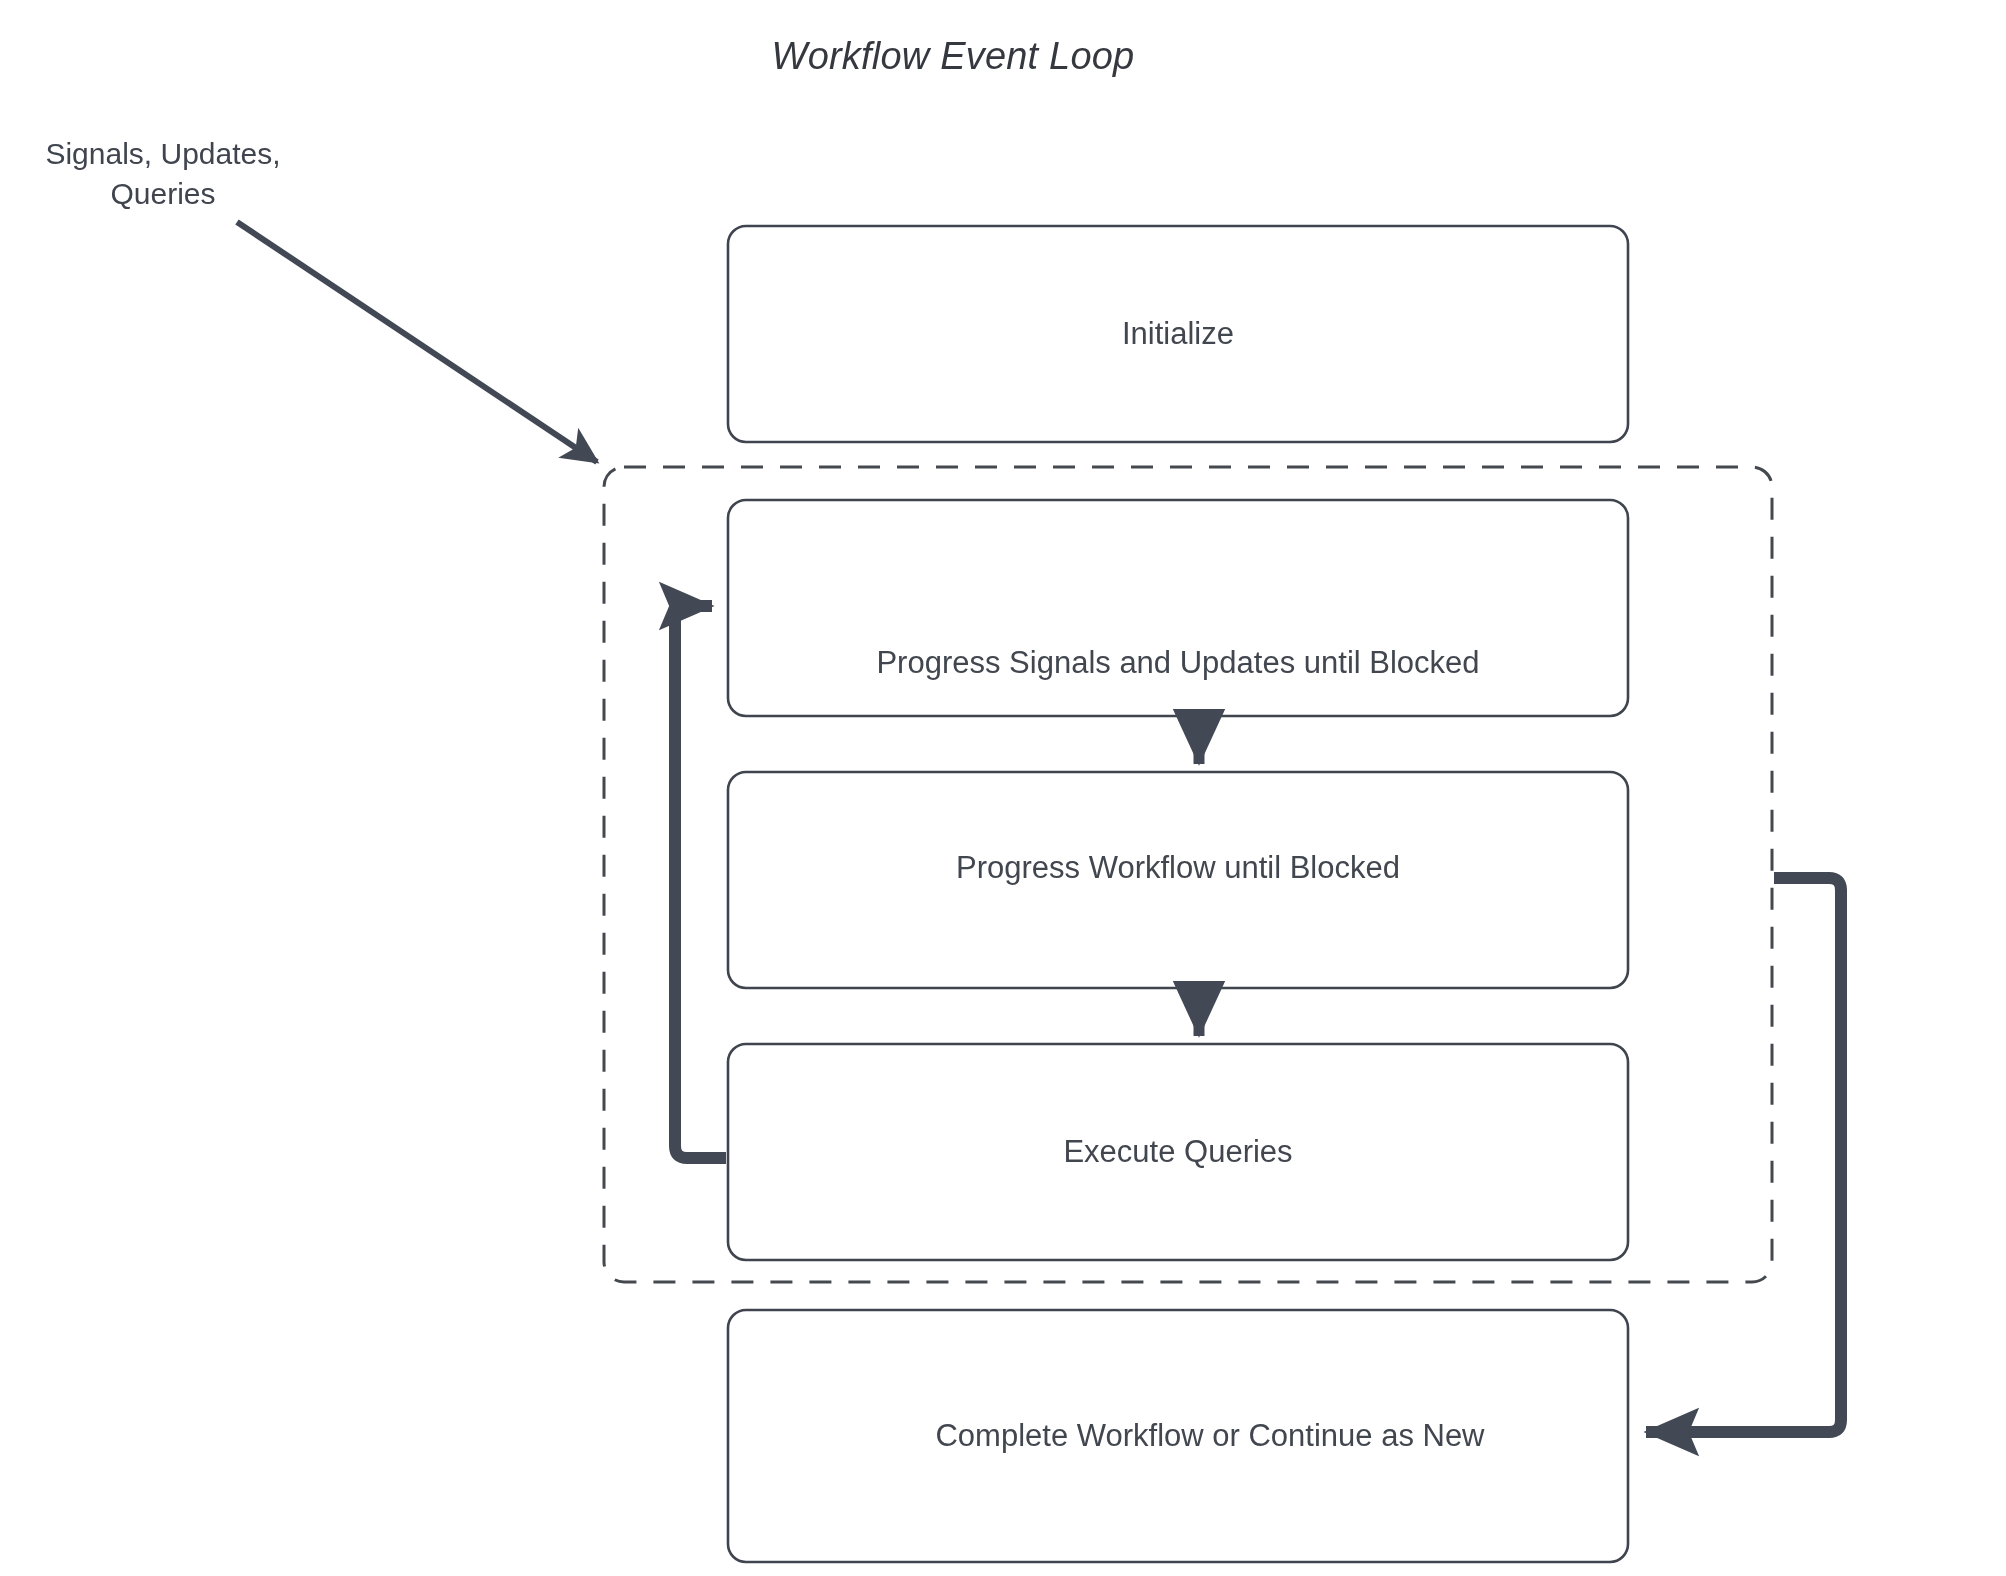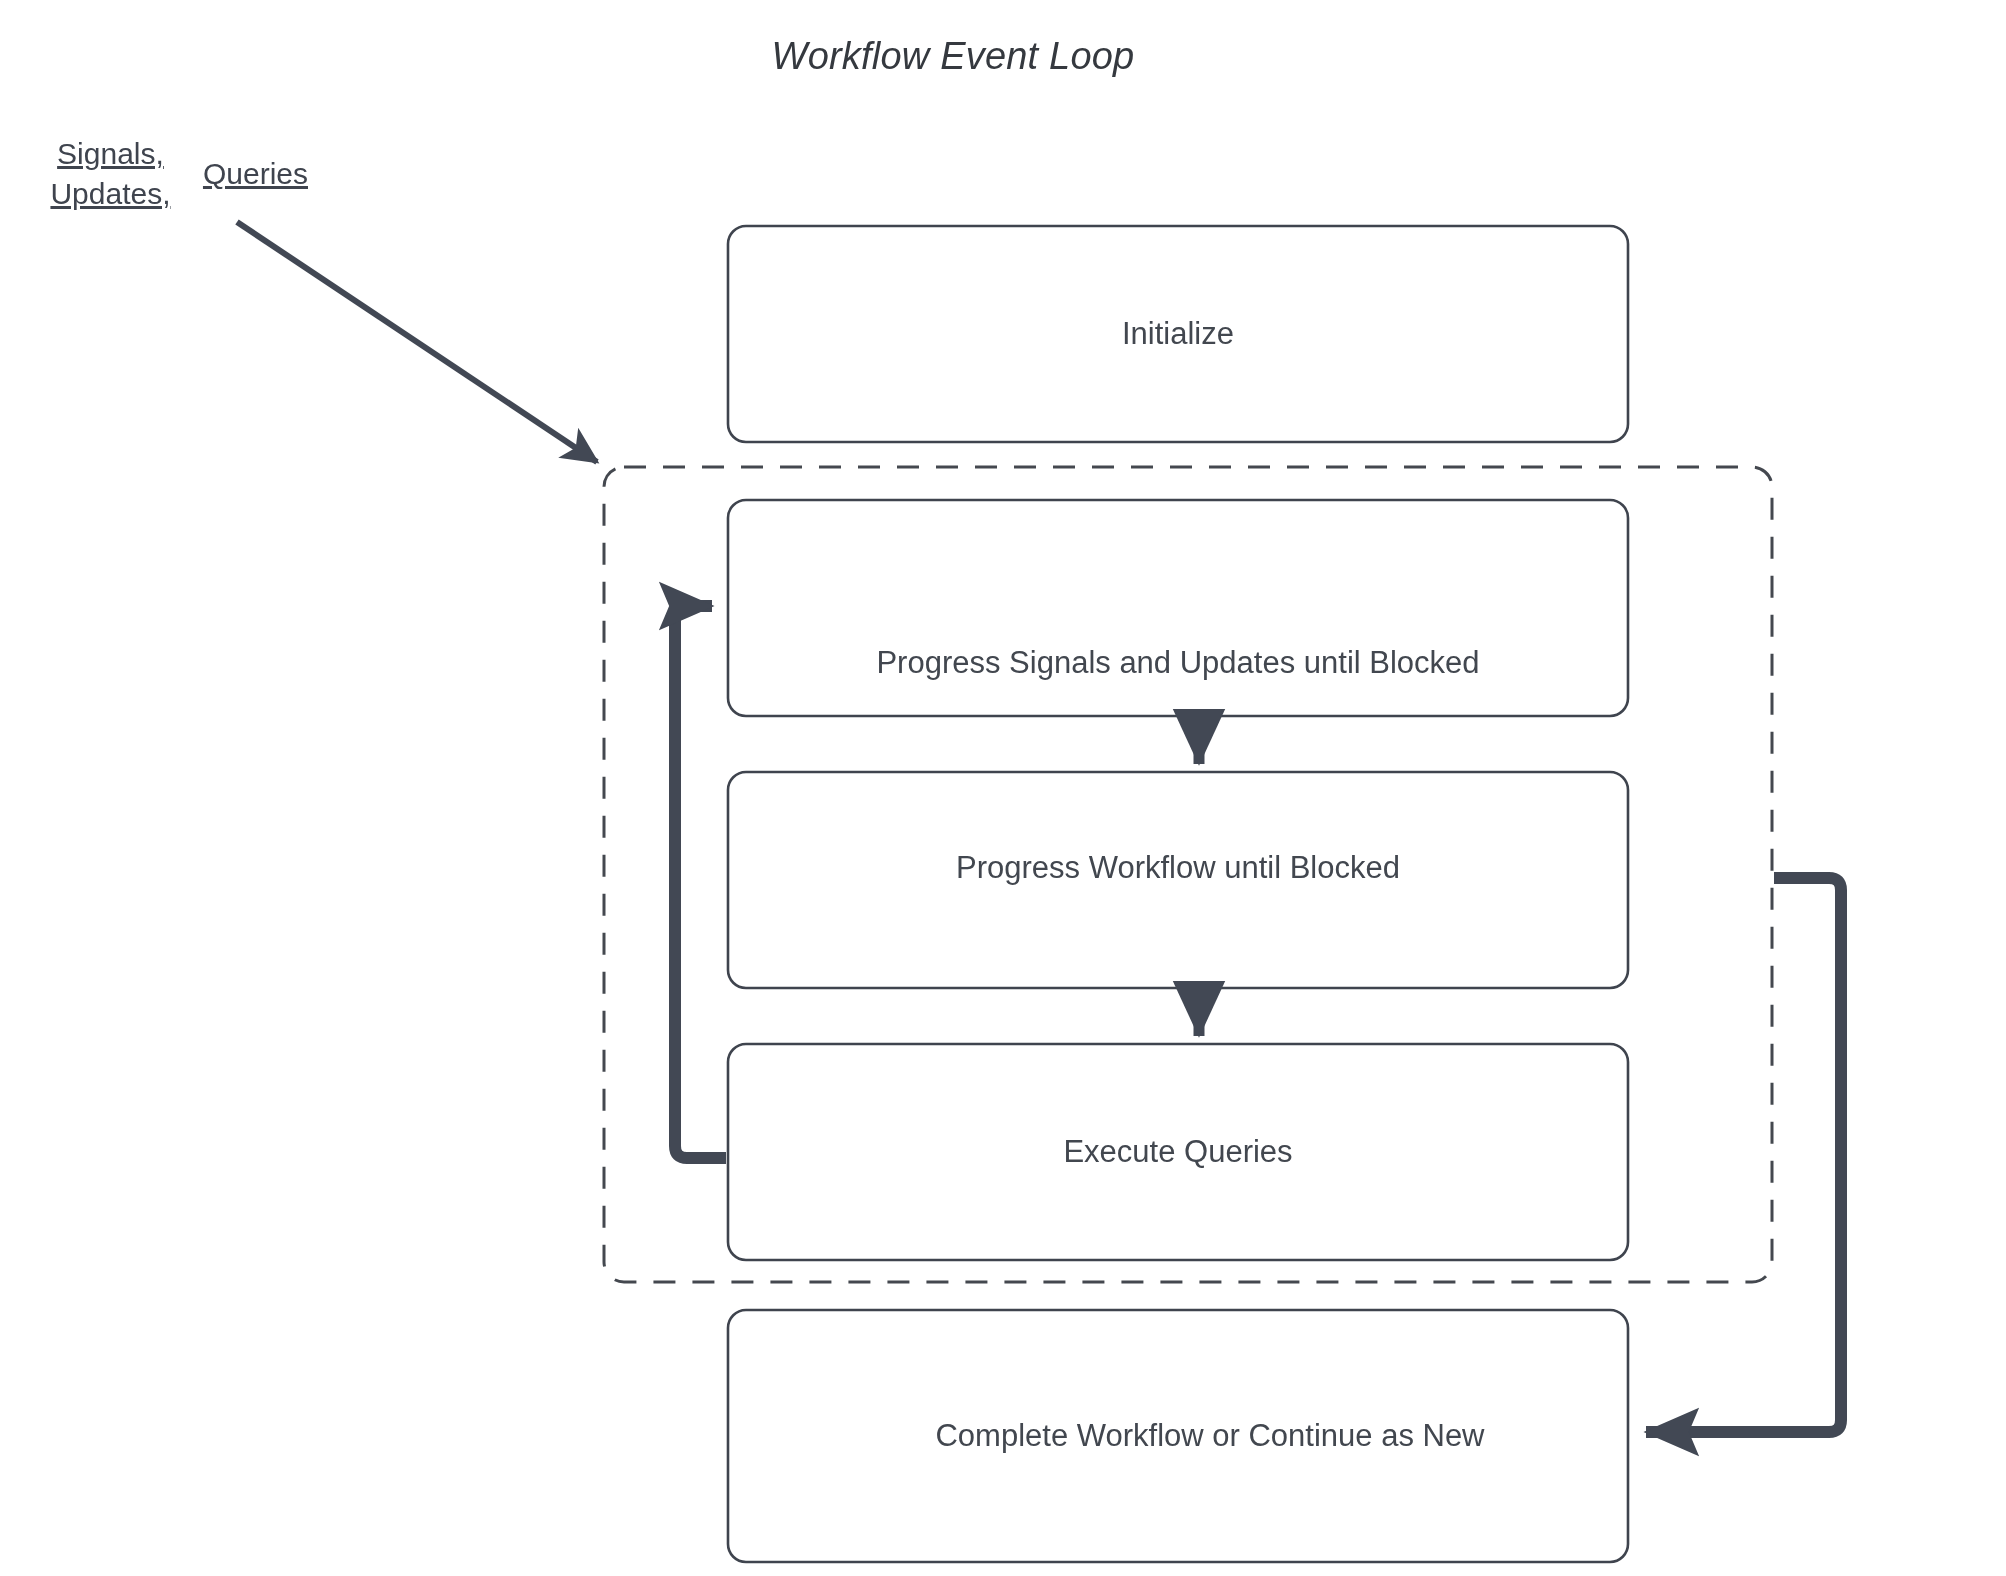--- a/index.html
+++ b/index.html
@@ -49,22 +49,21 @@
     letter-spacing: 0.2px;
   }
   .node-label {
     font-size: 31px;
     color: #42474f;
   }
   .free-label {
     font-size: 30px;
     color: #3f444e;
     line-height: 1.32;
-    flex-direction: row;
-    text-decoration: underline;
+    flex-direction: column;
   }
   .free-label span { display: block; }
 </style>
 </head>
 <body>
 
 <div id="canvas">
 
   <svg id="diagram-svg" viewBox="0 0 2006 1576" xmlns="http://www.w3.org/2000/svg">
 

